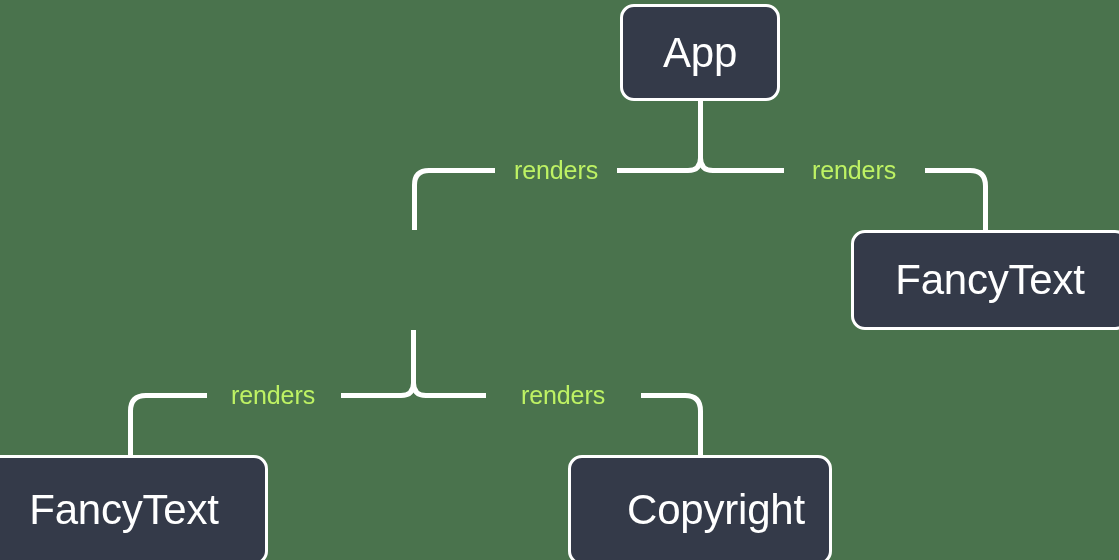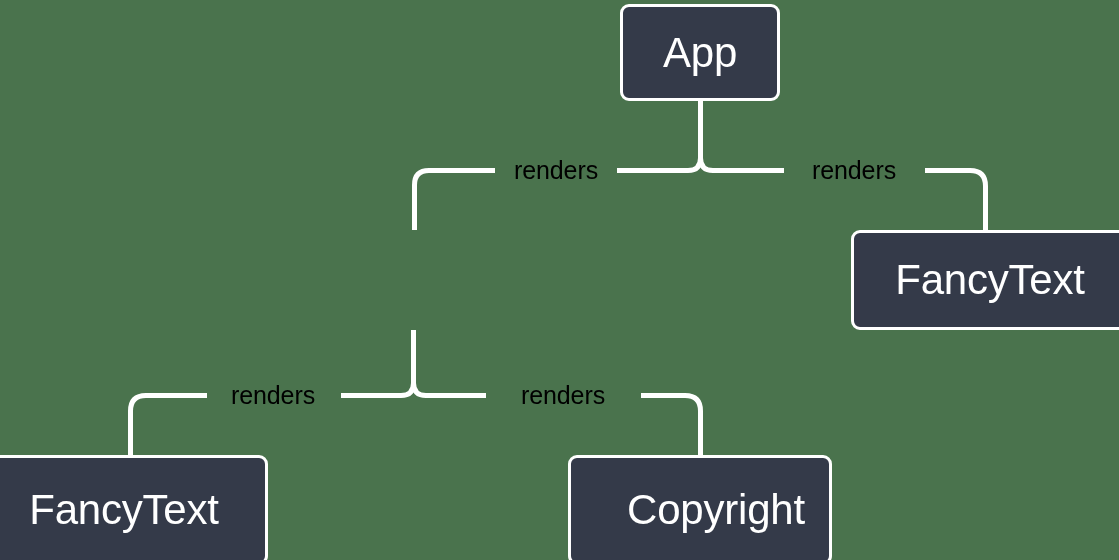--- a/index.html
+++ b/index.html
@@ -24,38 +24,38 @@
     left: 0;
     top: 0;
     width: 1119px;
     height: 560px;
   }
   .node-box {
     position: absolute;
     box-sizing: border-box;
     background: #343a49;
     border: 3px solid #ffffff;
-    border-radius: 9px;
+    border-radius: 14px;
     display: flex;
     align-items: center;
     justify-content: center;
     z-index: 3;
   }
   .node-label {
     color: #ffffff;
     font-family: "Liberation Sans", sans-serif;
     font-size: 40px;
     font-weight: 400;
     line-height: 1;
     white-space: nowrap;
     letter-spacing: -0.2px;
   }
   .edge-label {
     position: absolute;
-    color: #000000;
+    color: #bef264;
     font-family: "Liberation Sans", sans-serif;
     font-size: 25px;
     font-weight: 500;
     line-height: 1;
     white-space: nowrap;
     transform: translate(-50%, -50%);
     z-index: 4;
     letter-spacing: -0.1px;
   }
   

